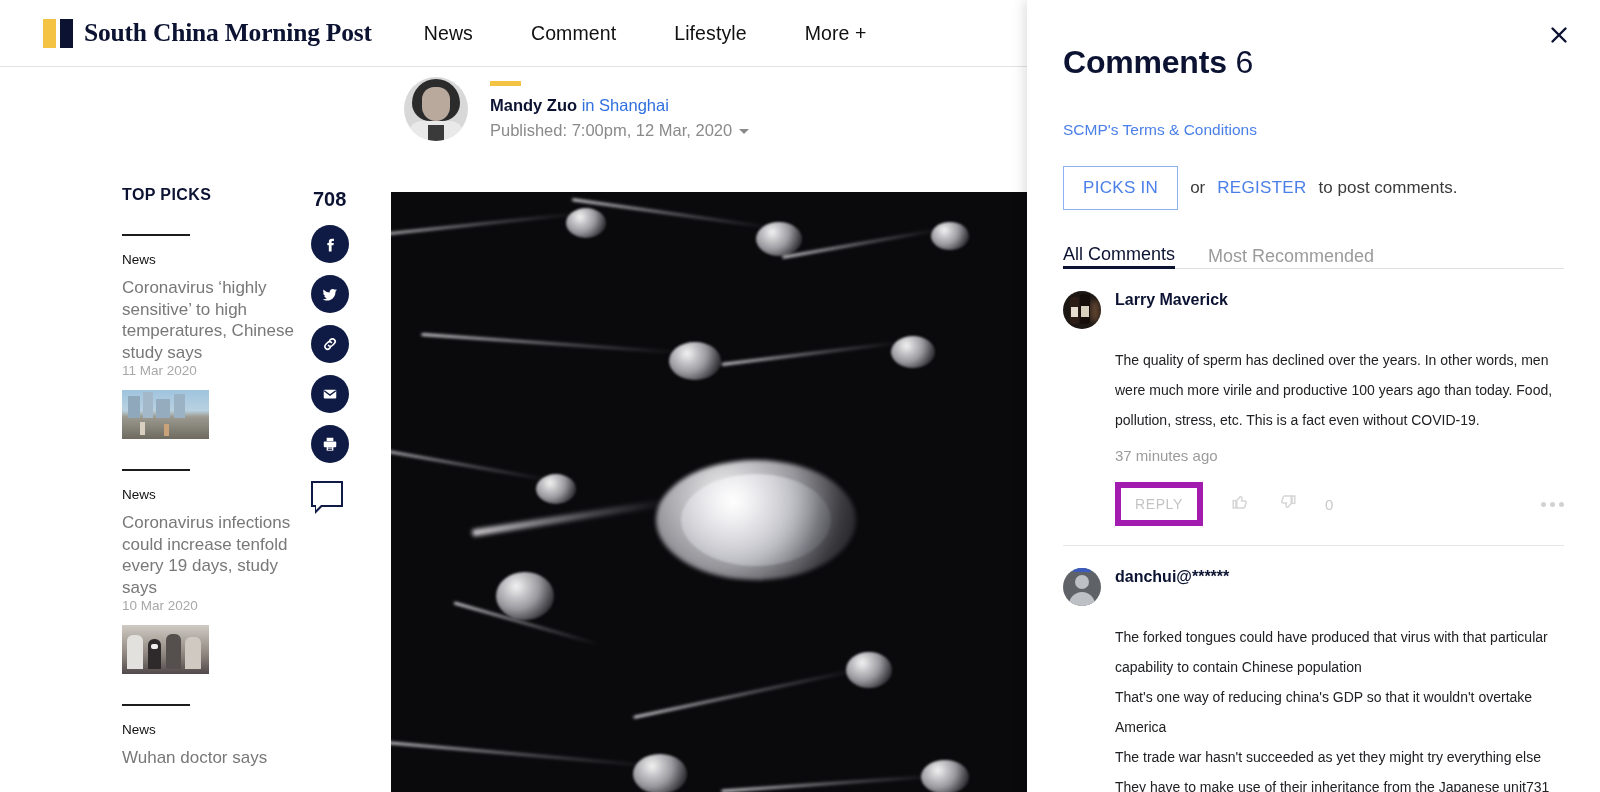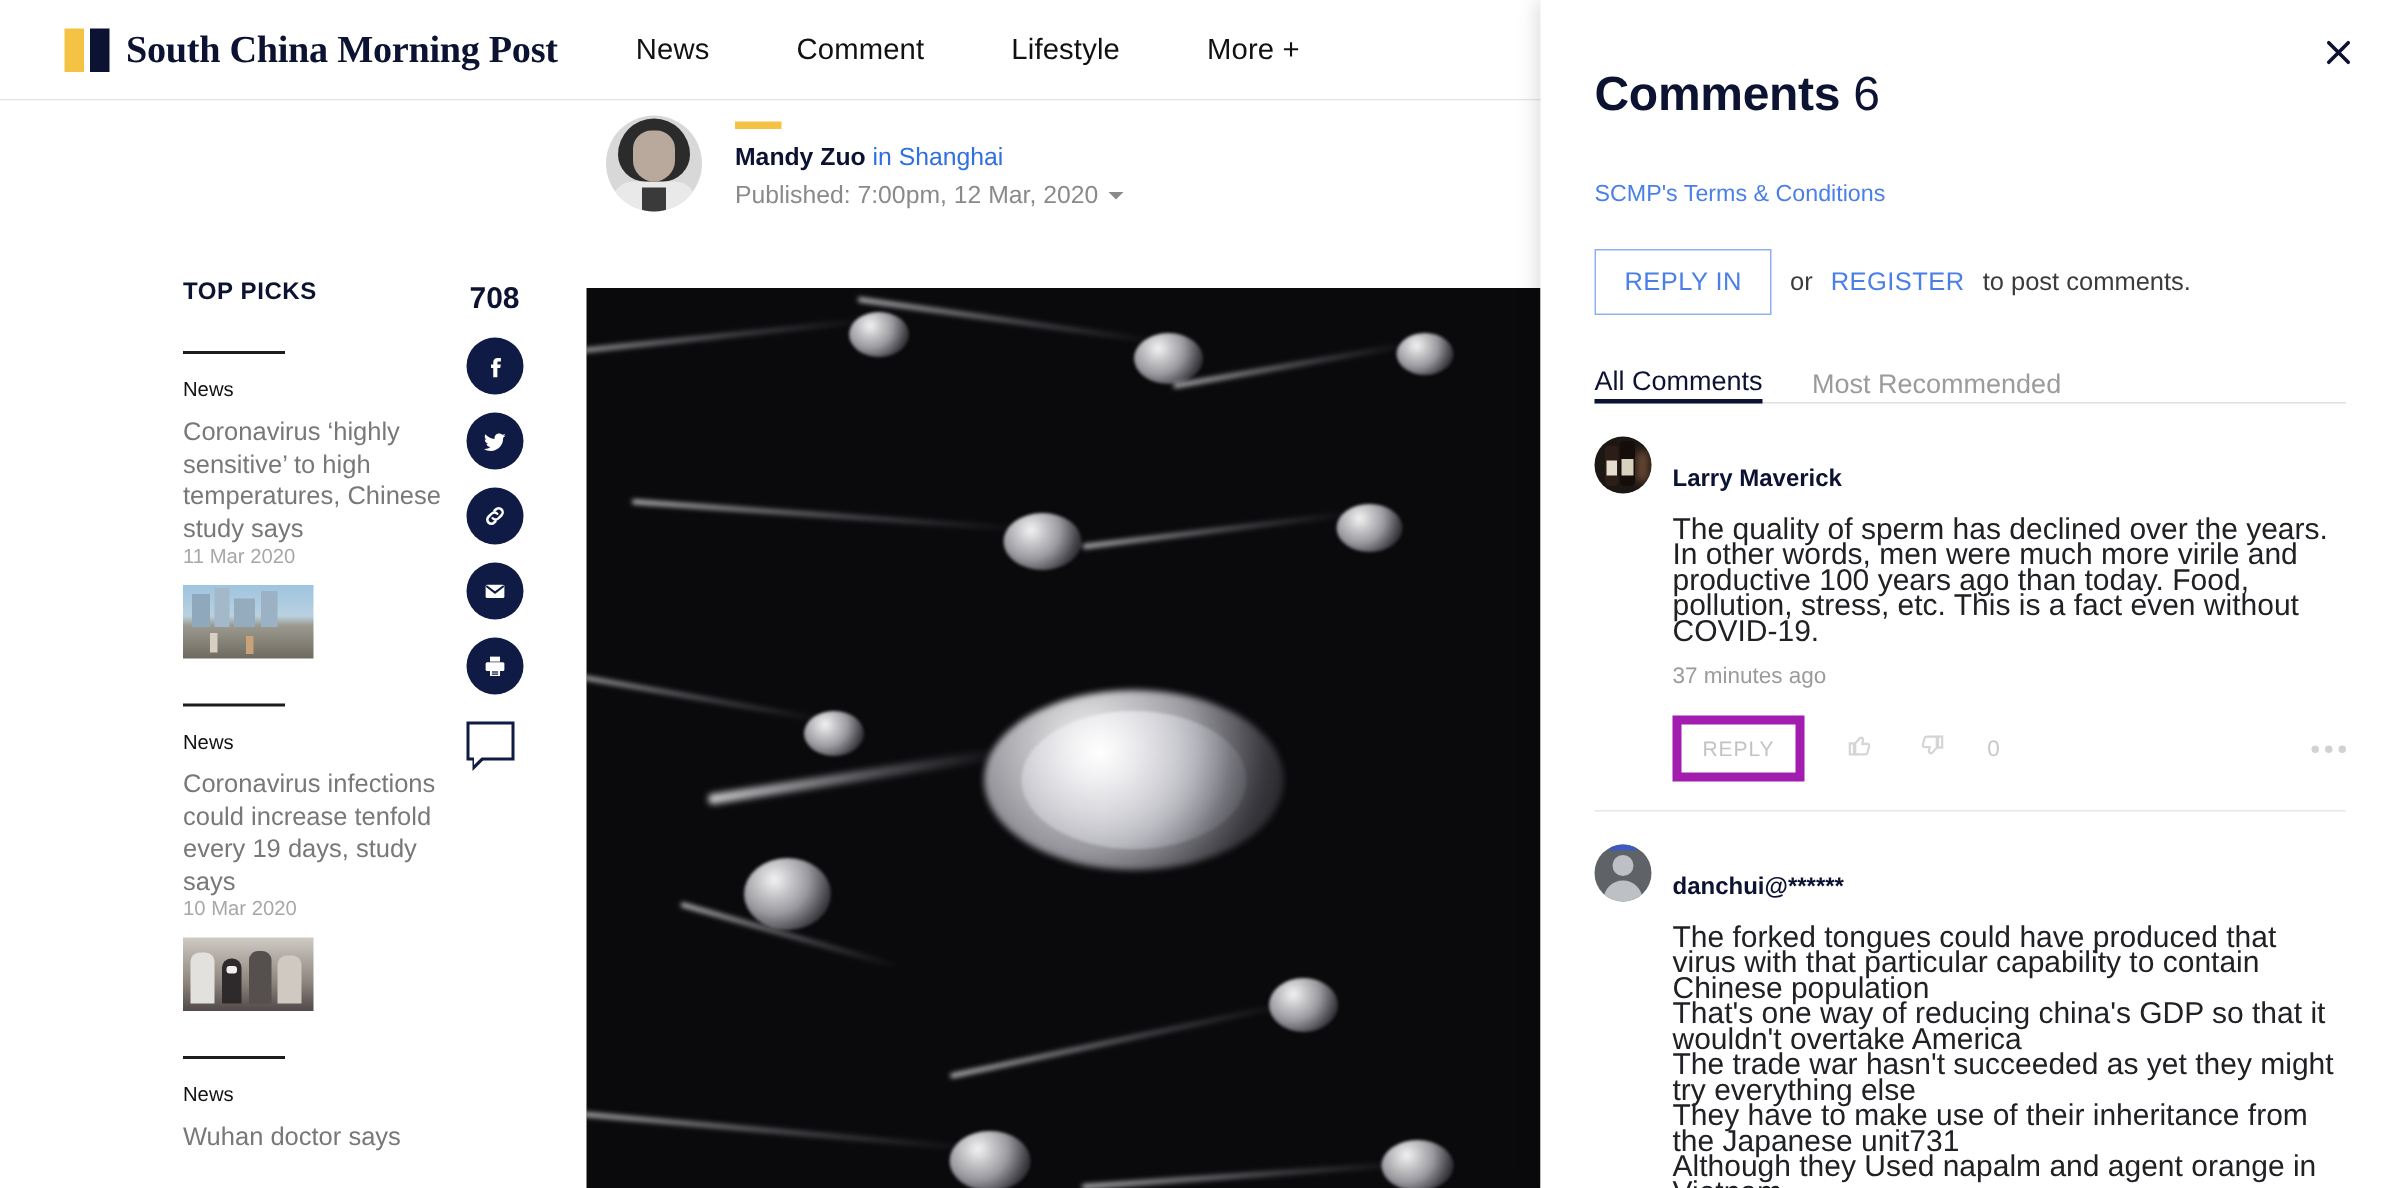--- a/index.html
+++ b/index.html
@@ -161,34 +161,34 @@
     display: flex; align-items: flex-end;
   }
   .cm-tab {
     font-size: 18px; color: #9b9b9b; padding-bottom: 1px; margin-right: 33px; cursor: pointer;
   }
   .cm-tab.active { color: #0c1332; border-bottom: 3px solid #0c1332; margin-bottom: -1px; }
 
   .cm-list { margin: 0 36px; }
   .cm-item { padding: 22px 0 0 0; }
   .cm-item + .cm-item { border-top: 1px solid #e6e6e6; margin-top: 19px; }
-  .cm-userrow { display: flex; align-items: flex-end; }
+  .cm-userrow { display: flex; align-items: flex-start; }
   .cm-avatar { width: 38px; height: 38px; border-radius: 50%; overflow: hidden; position: relative; flex: 0 0 auto; }
   .av-larry { background: #1d1714; }
   .av-larry .bot1 { position:absolute; left:7px; top:6px; width:9px; height:27px; background:#2c1d16; border-radius:3px;}
   .av-larry .bot2 { position:absolute; left:17px; top:3px; width:10px; height:30px; background:#140d09; border-radius:3px;}
   .av-larry .lbl1 { position:absolute; left:8px; top:16px; width:7px; height:10px; background:#e5ddcd;}
   .av-larry .lbl2 { position:absolute; left:18px; top:15px; width:8px; height:11px; background:#d8cfbd;}
   .av-larry .glow { position:absolute; right:2px; top:10px; width:8px; height:20px; background:#6a4a34; filter:blur(3px);}
   .av-anon { background: #5f6368; }
   .av-anon .ahead { position:absolute; left:12px; top:7px; width:14px; height:14px; border-radius:50%; background:#bdc1c6; }
   .av-anon .abody { position:absolute; left:6px; top:24px; width:26px; height:17px; border-radius:13px 13px 0 0; background:#bdc1c6; }
   .av-anon .cap { position:absolute; left:10px; top:-1px; width:18px; height:5px; background:#3b5bbf; border-radius:9px 9px 0 0;}
   .cm-username { font-size: 16px; font-weight: 700; color: #0c1332; margin-left: 14px; }
-  .cm-body { margin-left: 52px; font-size: 20px; line-height: 17px; color: #202124; margin-top: 16px; white-space: pre-line; }
+  .cm-body { margin-left: 52px; font-size: 14px; line-height: 30px; color: #202124; margin-top: 16px; white-space: pre-line; }
   .cm-time { margin-left: 52px; font-size: 15px; color: #9b9b9b; margin-top: 12px; }
   .cm-actions { margin-left: 52px; margin-top: 18px; display: flex; align-items: center; position: relative; }
   .reply-btn {
     border: 6px solid #a21caf; color: #c3c3c3; background: #fff;
     font-size: 14px; padding: 8px 14px; letter-spacing: .6px; cursor: pointer;
   }
   .vote-ic { margin-left: 26px; cursor: pointer; }
   .vote-count { margin-left: 26px; font-size: 15px; color: #c9c9c9; }
   .more-dots { position: absolute; right: 0; display: flex; gap: 4px; cursor: pointer; }
   .more-dots i { width: 5px; height: 5px; border-radius: 50%; background: #d2d2d2; display:block; }
@@ -373,21 +373,21 @@
     <div class="cm-head">
       <div class="cm-title">
         <b>Comments</b>
         <span class="count">6</span>
       </div>
       <div class="cm-sub">
         <br>
         <span class="cm-link">SCMP's Terms &amp; Conditions</span>
       </div>
       <div class="cm-authrow">
-        <button class="signin-btn">REPLY IN</button>
+        <button class="signin-btn">PICKS IN</button>
         <span class="cm-or">or</span>
         <span class="register-link">REGISTER</span>
         <span class="cm-tail">to post comments.</span>
       </div>
     </div>
 
     <div class="cm-tabs">
       <div class="cm-tab active">All Comments</div>
       <div class="cm-tab">Most Recommended</div>
     </div>

